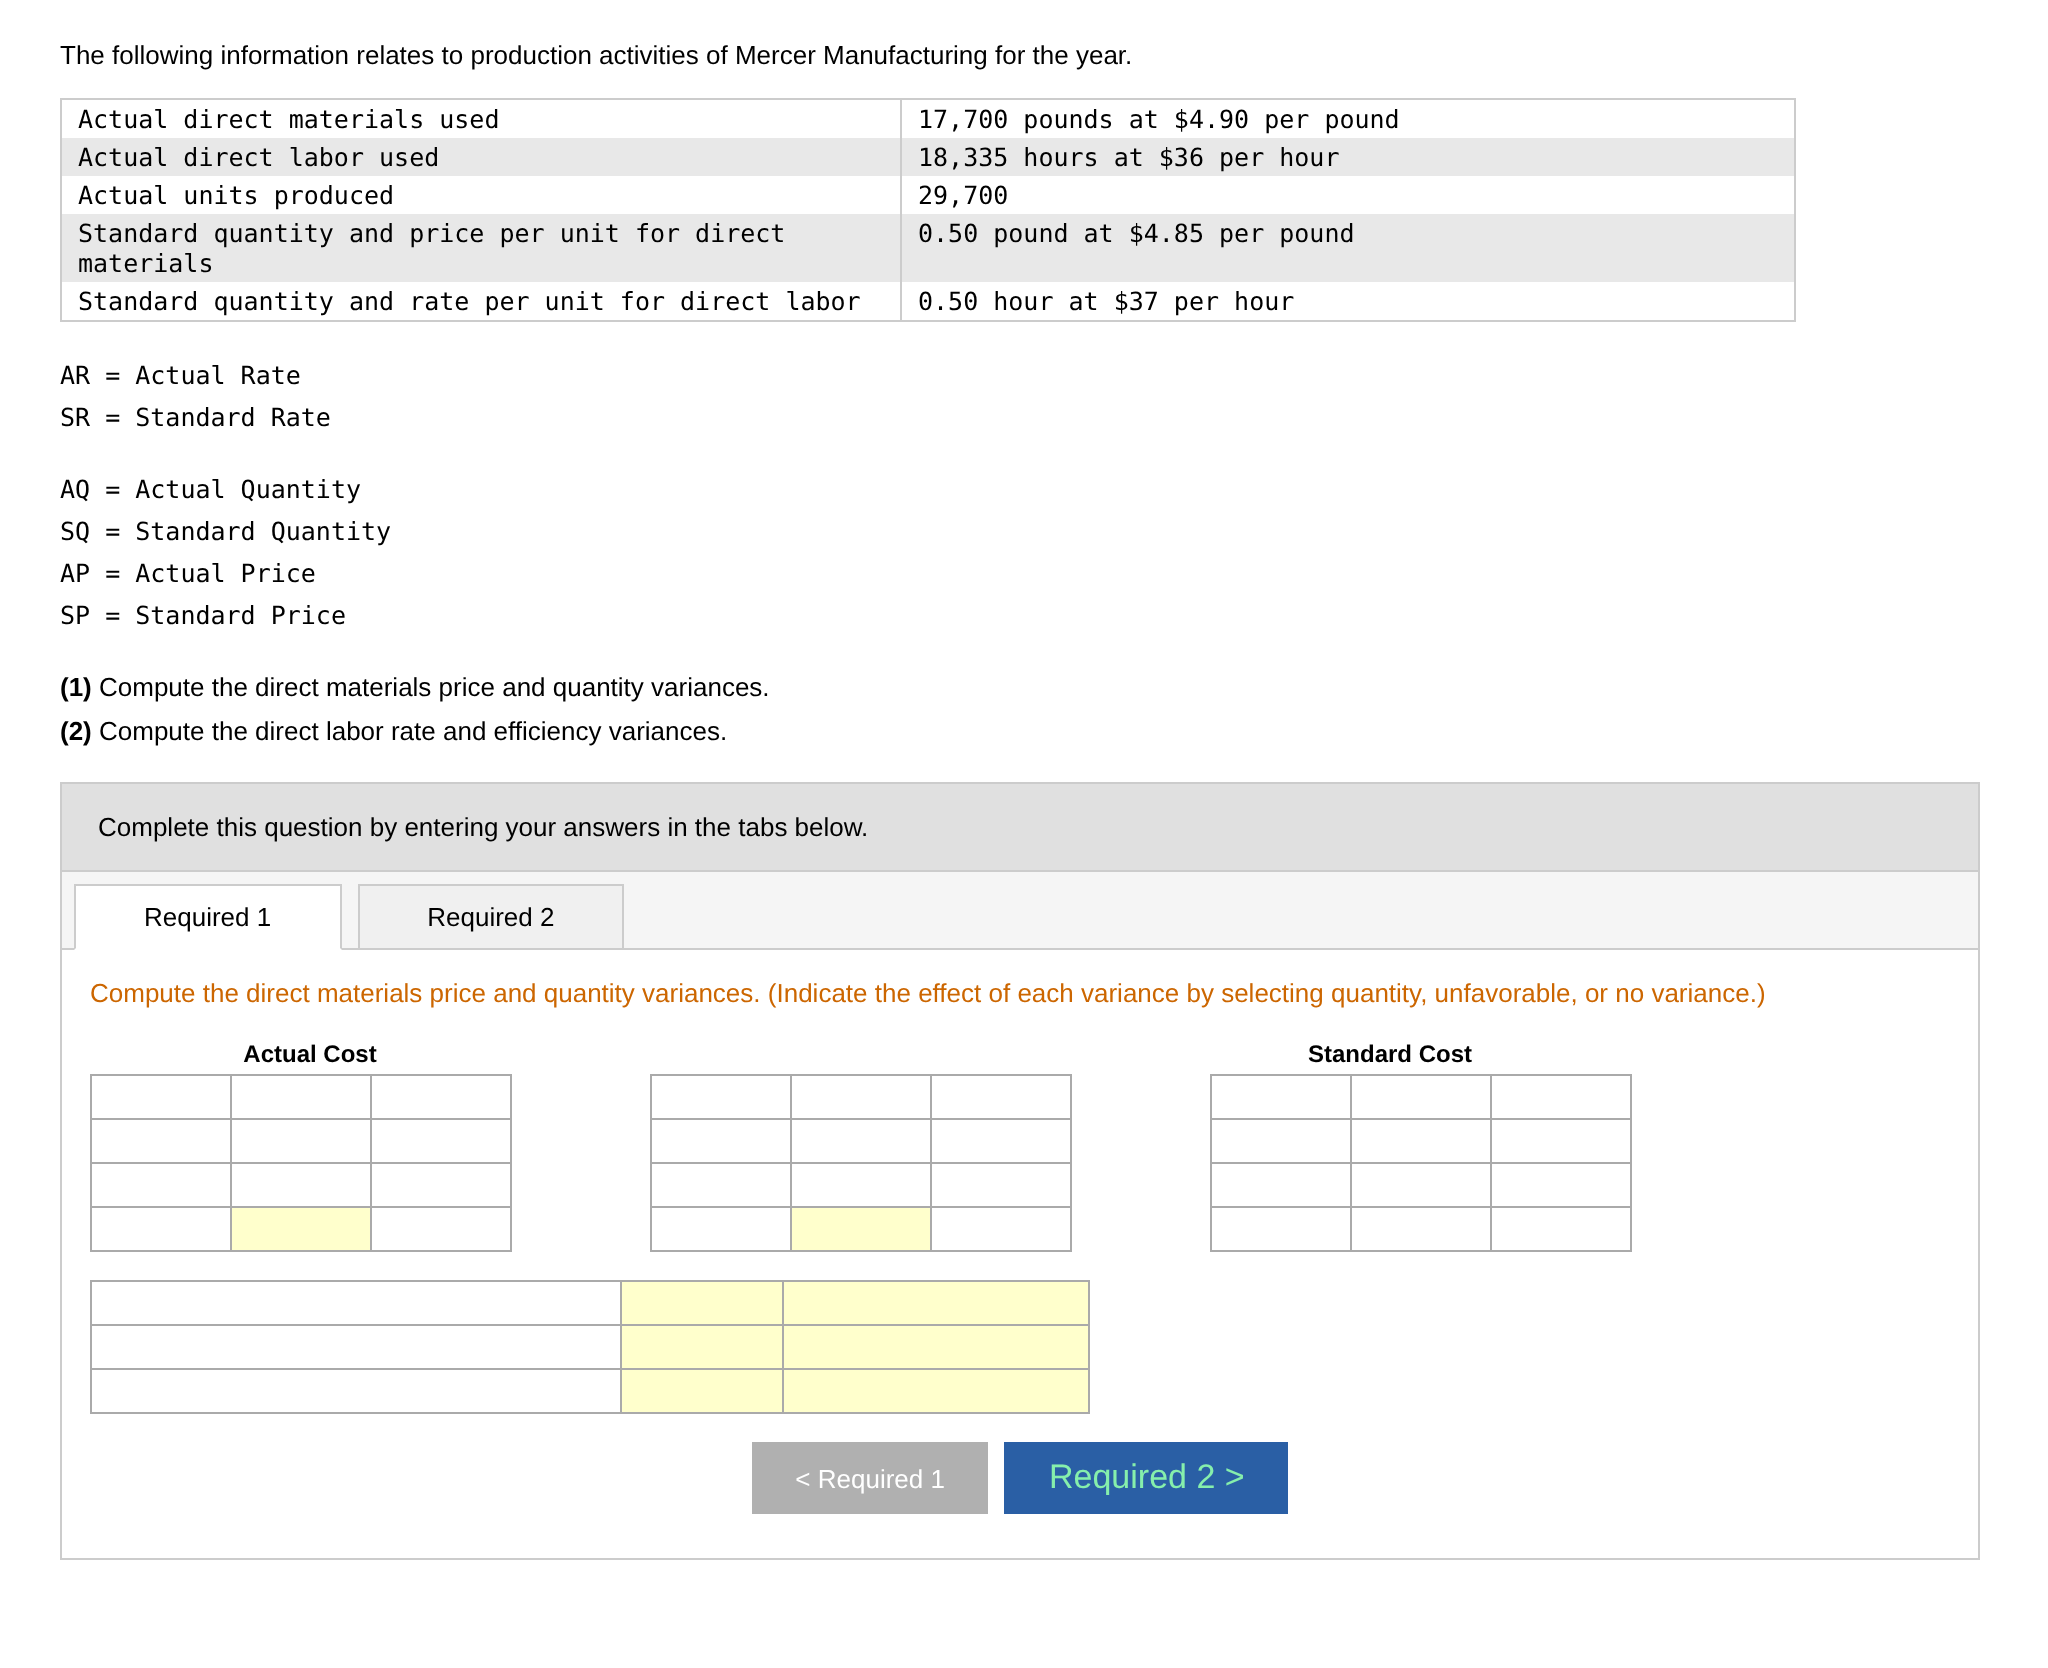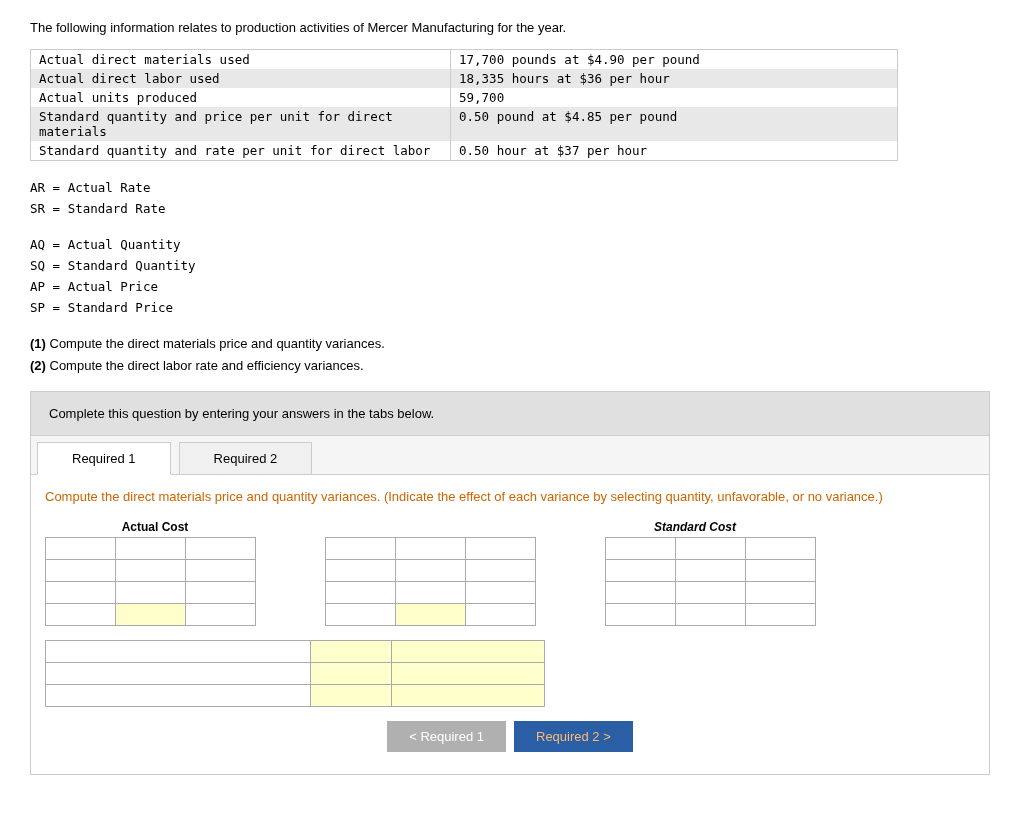--- a/index.html
+++ b/index.html
@@ -113,24 +113,24 @@
     .btn-prev {
       background: #b0b0b0;
       color: #fff;
       border: none;
       padding: 8px 22px;
       font-size: 13px;
       cursor: pointer;
     }
     .btn-next {
       background: #2a5fa5;
-      color: #fdba74;
+      color: #86efac;
       border: none;
       padding: 8px 22px;
-      font-size: 13px;
+      font-size: 17px;
       cursor: pointer;
     }
     
     .var-table {
       border-collapse: collapse;
       font-size: 12px;
       margin-bottom: 6px;
     }
     .var-table td, .var-table th {
       border: 1px solid #aaa;
@@ -159,21 +159,21 @@
       <tr>
     <td>Actual direct materials used</td>
     <td>17,700 pounds at $4.90 per pound</td>
   </tr>
   <tr>
     <td>Actual direct labor used</td>
     <td>18,335 hours at $36 per hour</td>
   </tr>
   <tr>
     <td>Actual units produced</td>
-    <td>59,700</td>
+    <td>29,700</td>
   </tr>
   <tr>
     <td>Standard quantity and price per unit for direct materials</td>
     <td>0.50 pound at $4.85 per pound</td>
   </tr>
   <tr>
     <td>Standard quantity and rate per unit for direct labor</td>
     <td>0.50 hour at $37 per hour</td>
   </tr>
 </tbody>
@@ -209,21 +209,21 @@
       <span style="color:#cc6600;"> <span>(Indicate the effect of each variance by selecting quantity, unfavorable, or no variance.)</span></span>
     </div>
 
     <div class="variance-section">
 
       <div style="display:flex; margin-bottom:3px;">
         <div style="width:220px; text-align:center; font-weight:bold; font-size:12px;">Actual Cost</div>
         <div style="width:80px;"></div>
         <div style="width:220px; text-align:center;"></div>
         <div style="width:20px;"></div>
-        <div style="width:220px; text-align:center; font-weight:bold; font-size:12px;font-style:italic;">Standard Cost</div>
+        <div style="width:220px; text-align:center; font-weight:bold; font-size:12px;">Standard Cost</div>
       </div>
 
       <table class="var-table">
         <tbody>
 
           <tr>
             <td class="blue-header white-cell" style="width:70px;"></td>
             <td class="blue-header white-cell" style="width:70px;"></td>
             <td class="blue-header white-cell" style="width:70px;"></td>
             <td style="border:none; width:20px;"></td>

